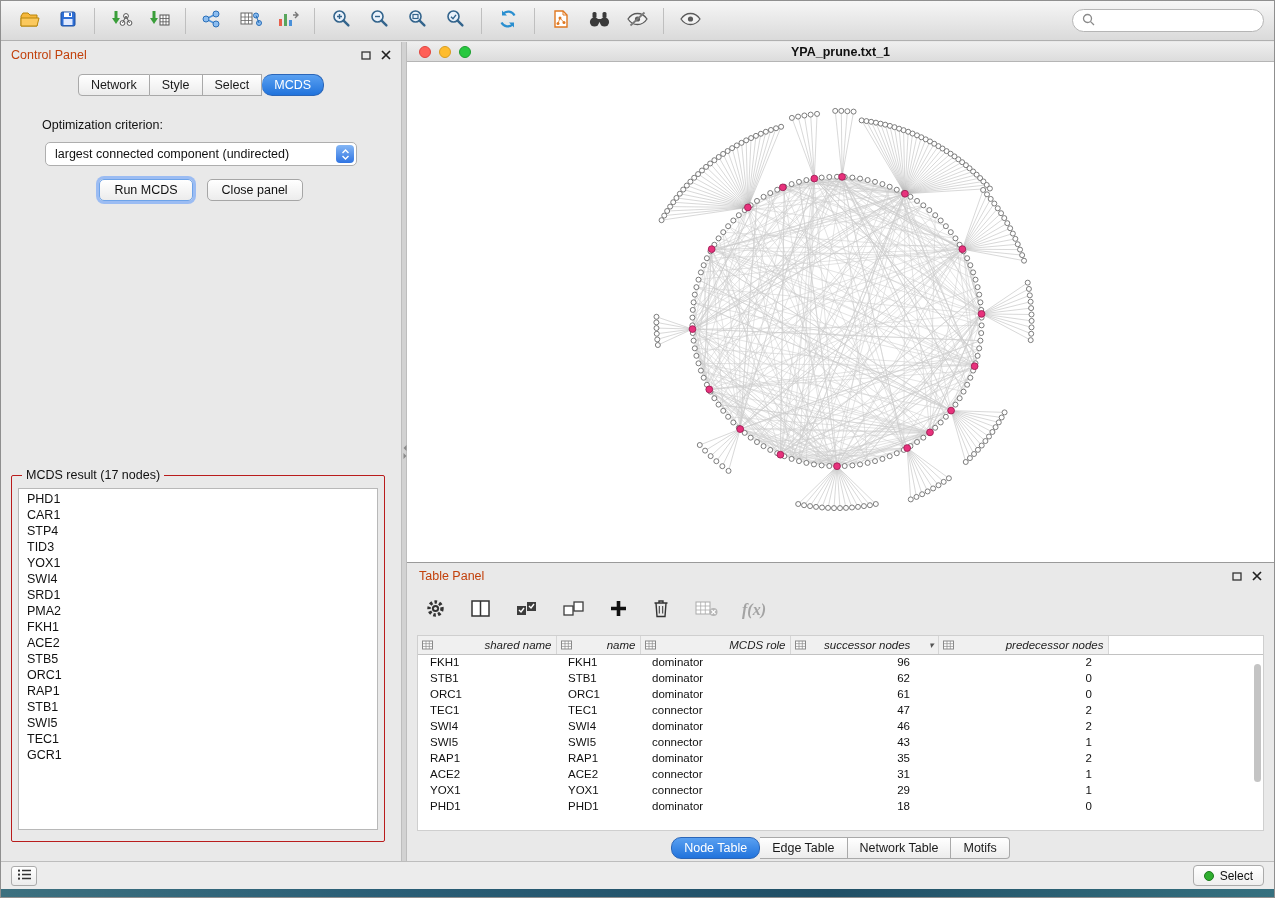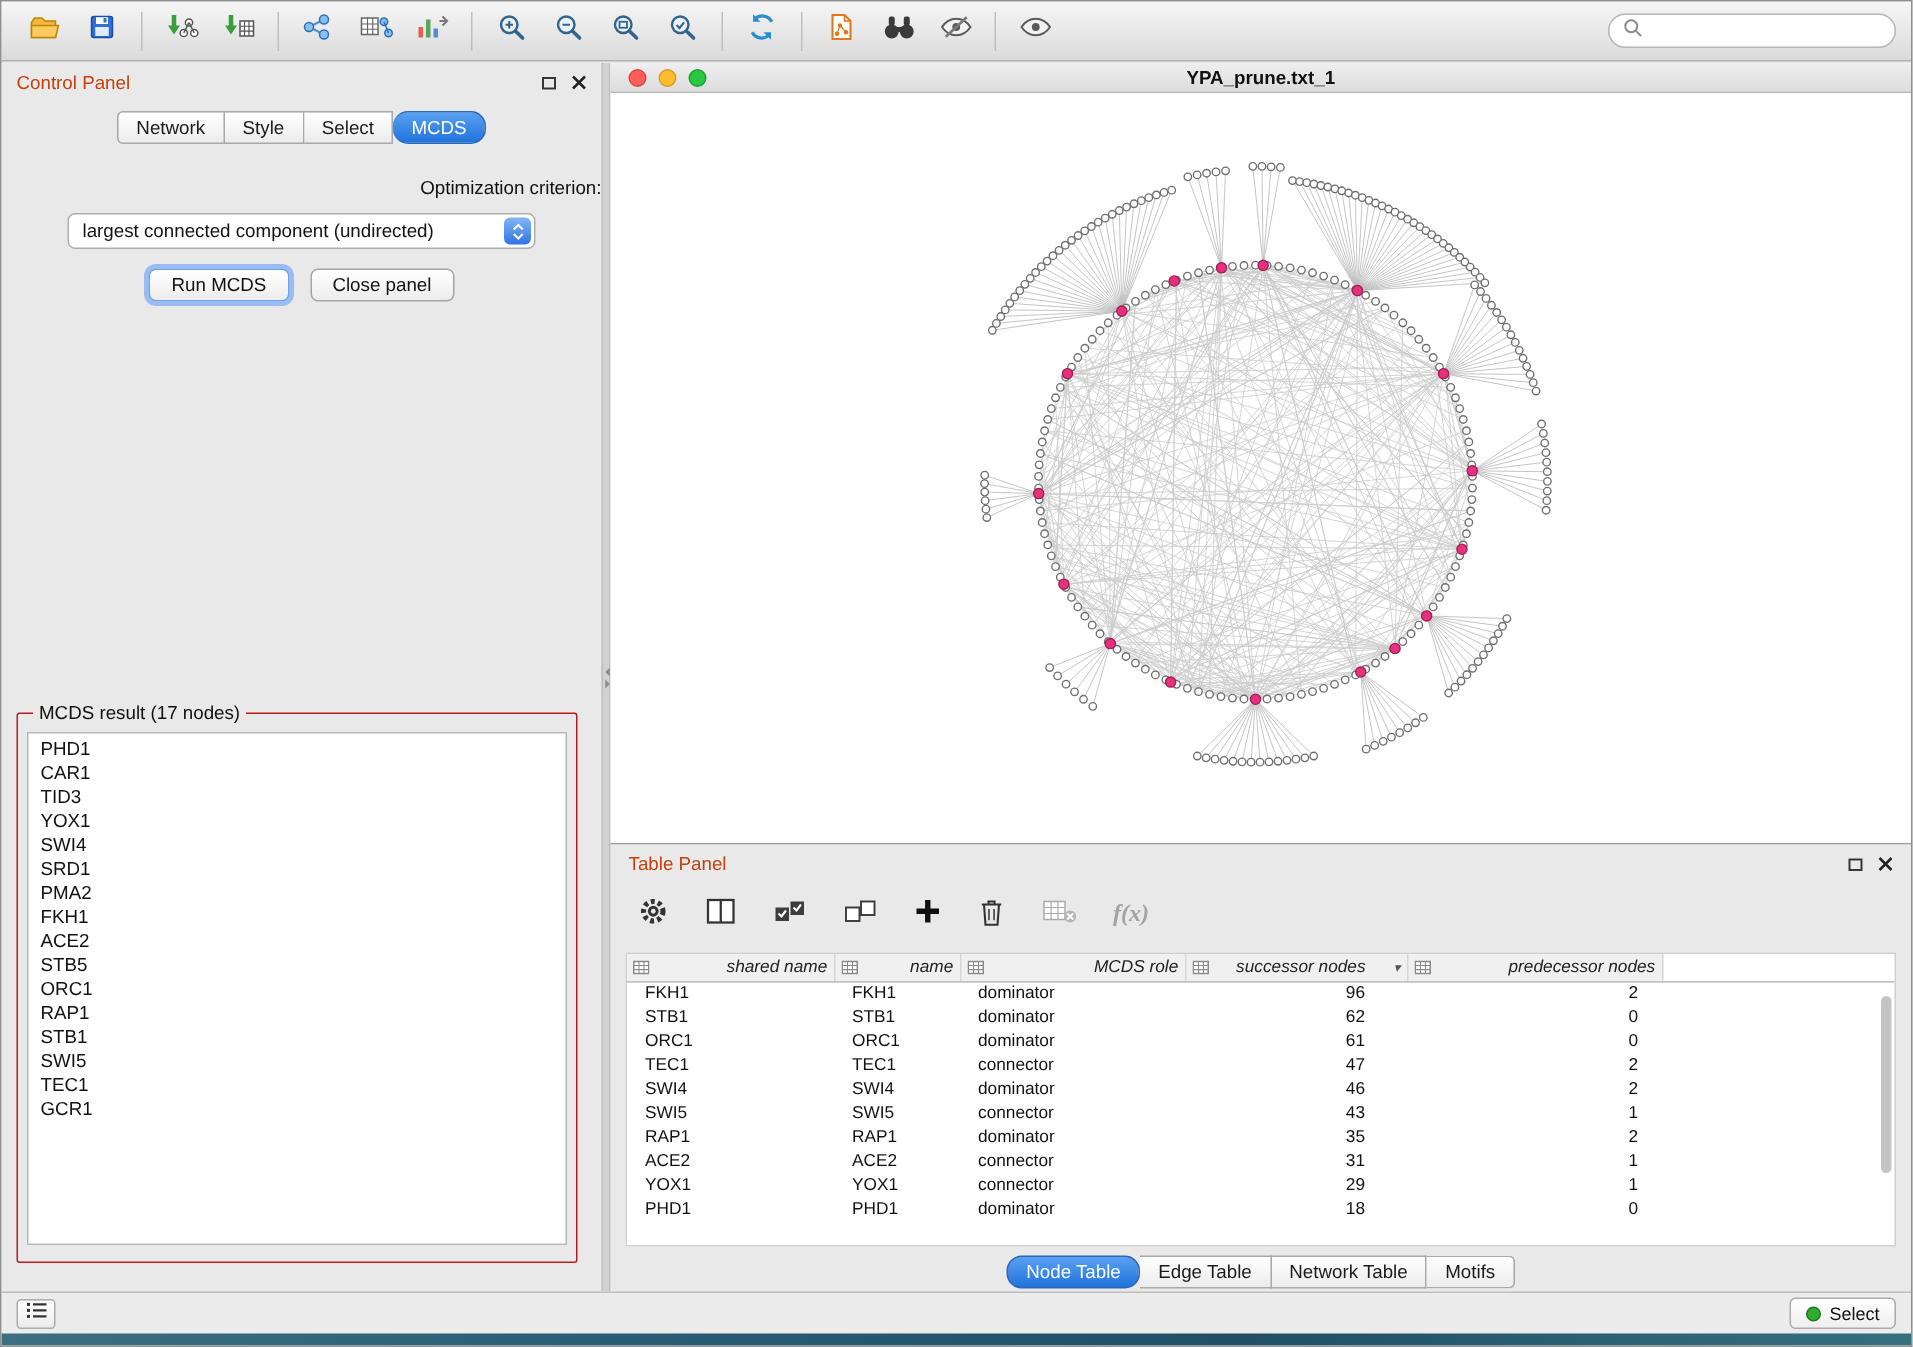--- a/index.html
+++ b/index.html
@@ -32,21 +32,21 @@
   .win-ctrls span { display:flex; }
   .cp-tabs { display:flex; justify-content:center; margin-top:6px; }
   .seg { display:inline-flex; }
   .seg-tab { border:1px solid #a9a9a9; border-left-width:0;
     background:linear-gradient(#ffffff,#ececec); padding:3px 12px; font-size:12.5px;
     color:#1a1a1a; white-space:nowrap; }
   .seg-tab:first-child { border-left-width:1px; border-radius:4px 0 0 4px; }
   .seg-tab:last-child { border-radius:0 4px 4px 0; }
   .seg-tab.active { background:linear-gradient(#59a0f1,#2173dc); color:#fff; border-color:#2b66b8;border-radius:10px; }
 
-  .opt-label { text-align:right; margin-top:22px; font-size:12.5px; color:#111; }
+  .opt-label { text-align:left; margin-top:22px; font-size:12.5px; color:#111;padding-left:41px; }
   .dropdown { position:relative; width:312px; height:24px; margin:10px auto 0 auto;
     background:#fff; border:1px solid #aeaeae; border-radius:5px; display:flex;
     align-items:center; padding-left:9px; font-size:12.5px; color:#111; }
   .pop-btn { position:absolute; right:2px; top:2px; bottom:2px; width:18px; border-radius:4px;
     background:linear-gradient(#84b6f5,#2f74e2); display:flex; align-items:center; justify-content:center; }
   .btn-row { display:flex; justify-content:center; gap:14px; margin-top:13px; }
   .mac-btn { padding:3px 14px; font-size:12.5px; color:#111; background:linear-gradient(#ffffff,#ececec);
     border:1px solid #a6a6a6; border-radius:5px; font-family:"Liberation Sans",sans-serif; }
   .mac-btn.focused { box-shadow:0 0 0 3px rgba(77,144,254,.5); border-color:#6ea3e8; }
 
@@ -299,20 +299,21 @@
       </div>
       <div class="btn-row">
         <button class="mac-btn focused">Run MCDS</button>
         <button class="mac-btn">Close panel</button>
       </div>
       <fieldset class="mcds-fieldset">
         <legend>MCDS result (17 nodes)</legend>
         <div class="mcds-list">
             <div class="mcds-item">PHD1</div>
             <div class="mcds-item">CAR1</div>
+            <div class="mcds-item">STP4</div>
             <div class="mcds-item">TID3</div>
             <div class="mcds-item">YOX1</div>
             <div class="mcds-item">SWI4</div>
             <div class="mcds-item">SRD1</div>
             <div class="mcds-item">PMA2</div>
             <div class="mcds-item">FKH1</div>
             <div class="mcds-item">ACE2</div>
             <div class="mcds-item">STB5</div>
             <div class="mcds-item">ORC1</div>
             <div class="mcds-item">RAP1</div>

